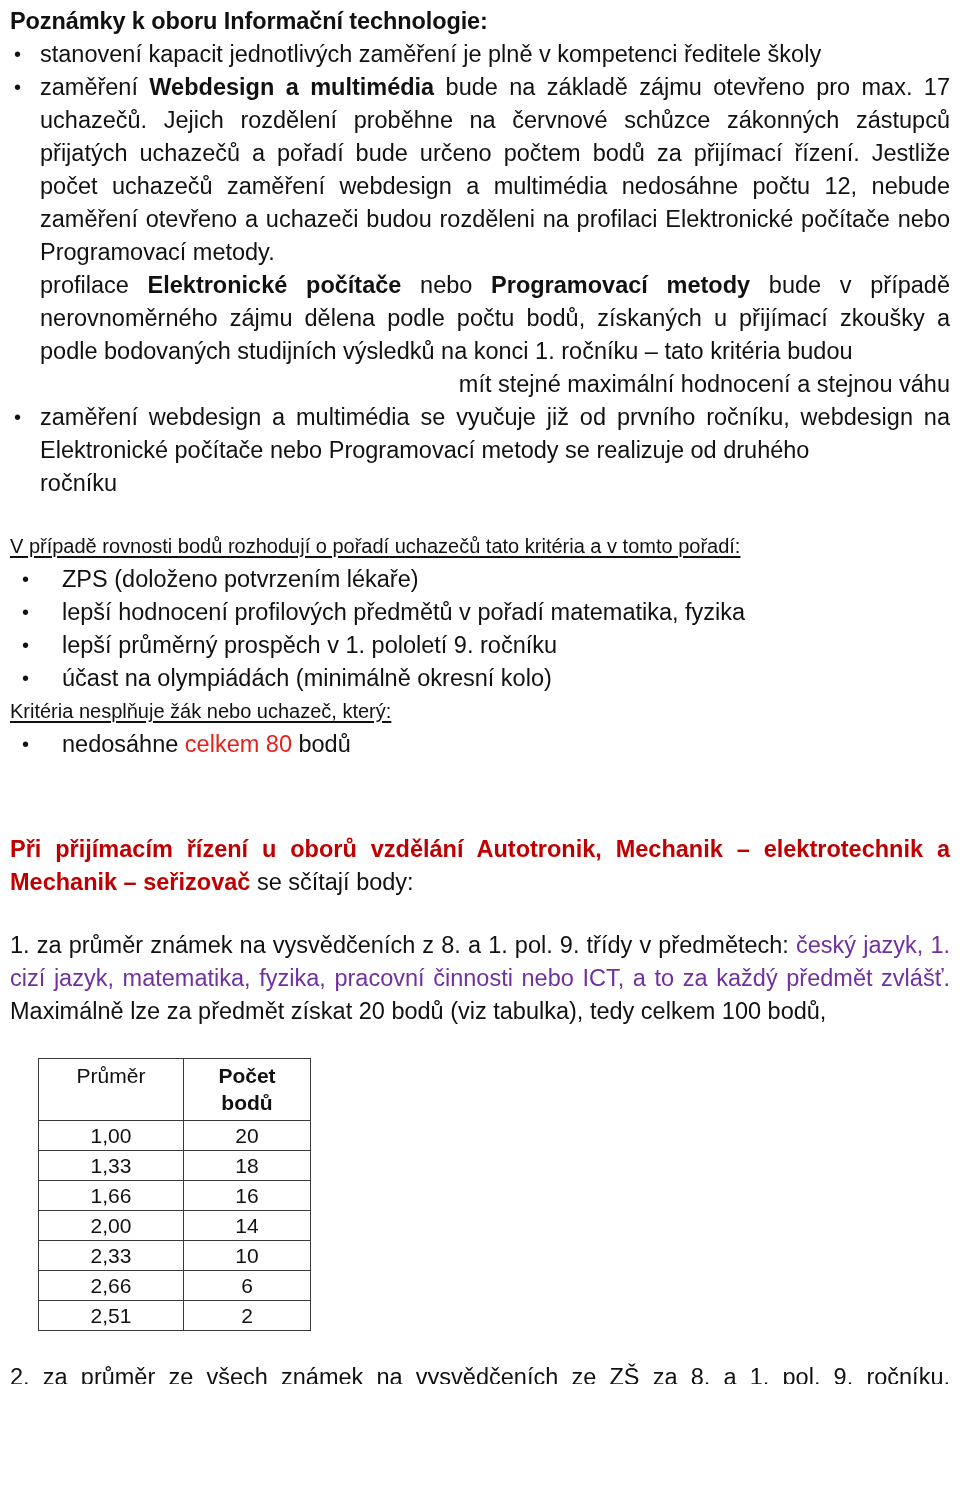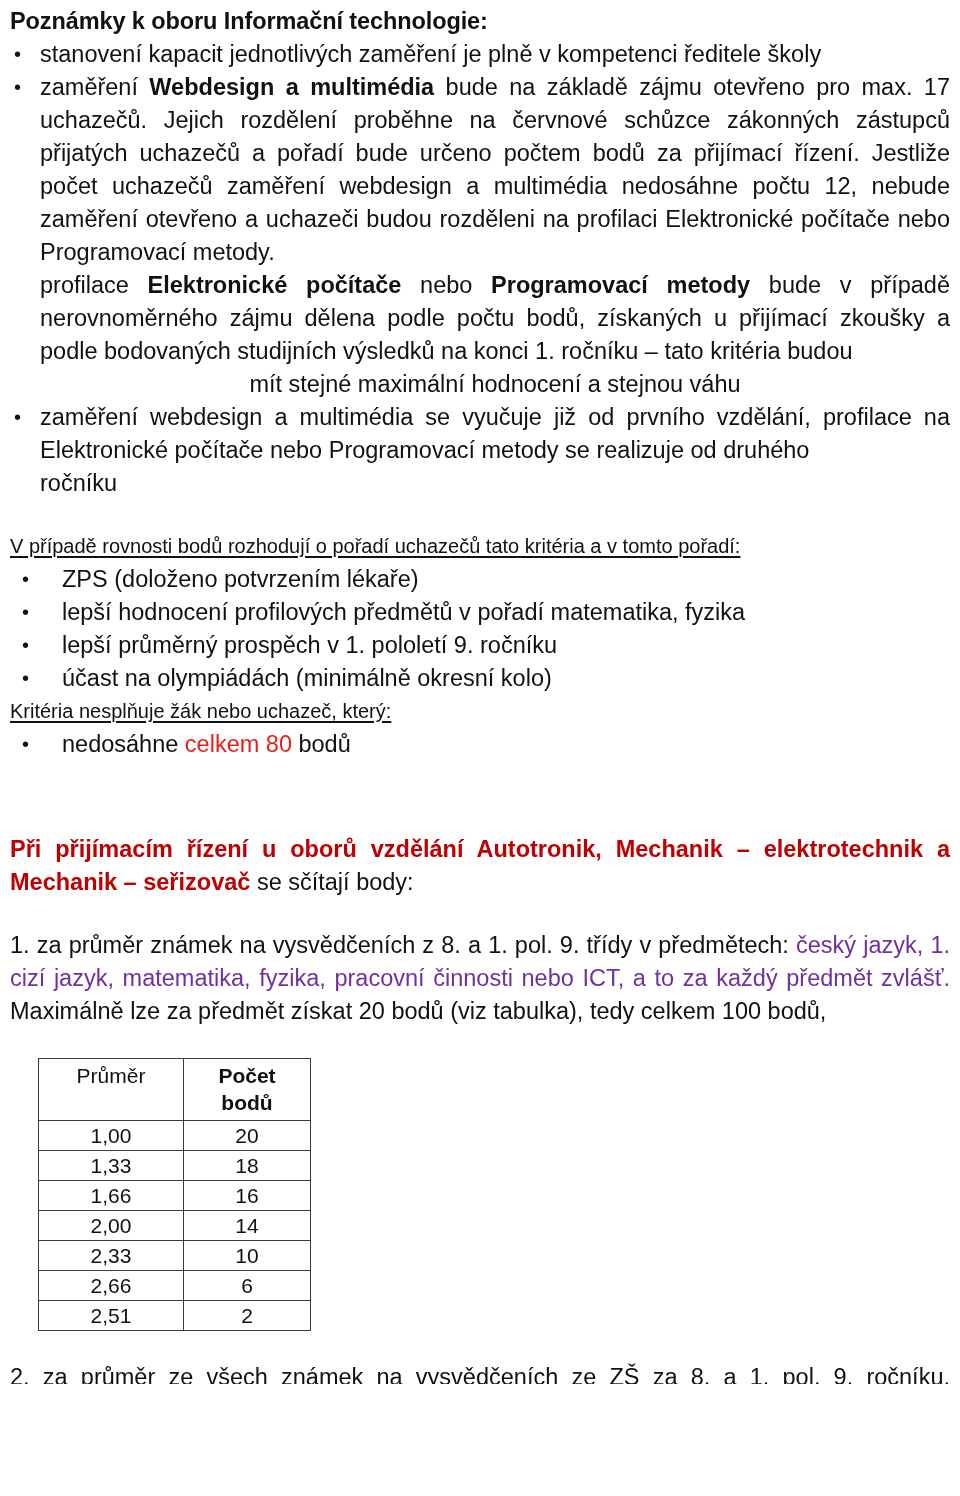--- a/index.html
+++ b/index.html
@@ -44,21 +44,21 @@
   .para {
     font-size: 23.5px;
     line-height: 33px;
     text-align: justify;
     text-justify: inter-word;
     margin: 0;
   }
   .para.cont {
     padding-left: 30px;
   }
-  .nojust { text-align: center; }
+  .nojust { text-align: right; }
 
   
   ul.bl {
     list-style: none;
     margin: 0;
     padding: 0;
   }
   ul.bl > li {
     position: relative;
     font-size: 23.5px;
@@ -167,21 +167,21 @@
       <span>zaměření </span><b>Webdesign a multimédia</b><span> bude na základě zájmu otevřeno pro max. 17 uchazečů. Jejich rozdělení proběhne na červnové schůzce zákonných zástupců přijatých uchazečů a pořadí bude určeno počtem bodů za přijímací řízení. Jestliže počet uchazečů zaměření webdesign a multimédia nedosáhne počtu 12, nebude zaměření otevřeno a uchazeči budou rozděleni na profilaci Elektronické počítače nebo Programovací metody.</span>
     </li>
   </ul>
 
   <div class="para cont"><span>profilace </span><b>Elektronické počítače</b><span> nebo </span><b>Programovací metody</b><span> bude v případě nerovnoměrného zájmu dělena podle počtu bodů, získaných u přijímací zkoušky a podle bodovaných studijních výsledků na konci 1. ročníku – tato kritéria budou</span></div>
   <div class="para cont nojust">mít stejné maximální hodnocení a stejnou váhu</div>
 
   <ul class="bl">
     <li>
       <span class="bullet">•</span>
-      <span>zaměření webdesign a multimédia se vyučuje již od prvního vzdělání, profilace na Elektronické počítače nebo Programovací metody se realizuje od druhého</span>
+      <span>zaměření webdesign a multimédia se vyučuje již od prvního ročníku, webdesign na Elektronické počítače nebo Programovací metody se realizuje od druhého</span>
       <span class="last-line-left">ročníku</span>
     </li>
   </ul>
 
   <div class="gap-md"></div>
 
   <div class="h-underline">V případě rovnosti bodů rozhodují o pořadí uchazečů tato kritéria a v tomto pořadí:</div>
   <ul class="bl deep">
     <li>
       <span class="bullet">•</span>

